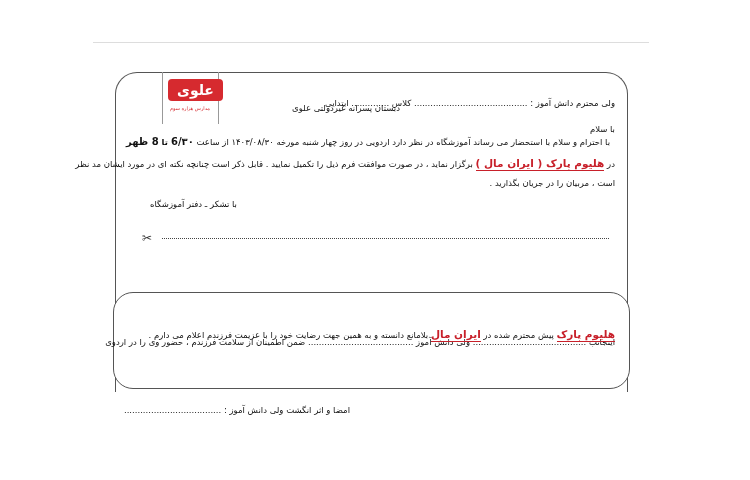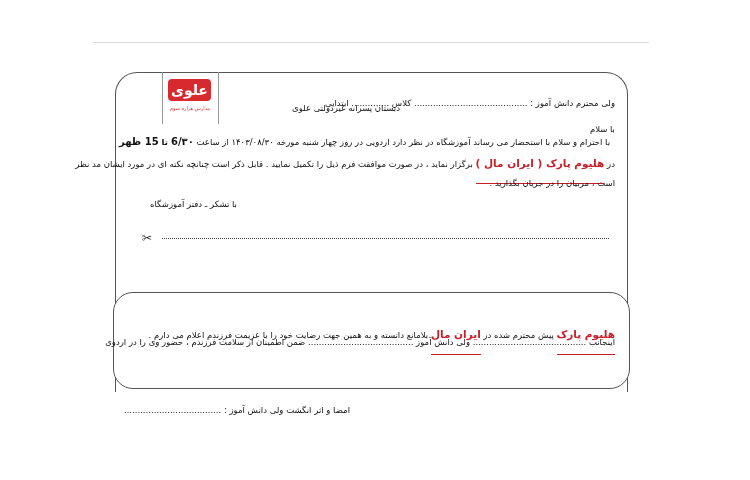--- a/index.html
+++ b/index.html
@@ -17,34 +17,34 @@
       position: absolute; left: 113px; top: 292px; width: 517px; height: 97px;
       border: 1.2px solid #555; border-radius: 20px;
       background: #fff;
     }
 
     .logo-frame {
       position: absolute; left: 162px; top: 72px; width: 57px; height: 52px;
       border-left: 1px solid #999; border-right: 1px solid #999;
     }
     .logo-badge {
-      position: absolute; left: 168px; top: 79px; width: 43px; height: 22px;
+      position: absolute; left: 168px; top: 79px; width: 55px; height: 22px;
       background: #d62a2f; border-radius: 4px;
       color: #fff; font-weight: bold; font-size: 14px; line-height: 22px; text-align: center;
       direction: rtl;
     }
     .logo-sub {
       position: absolute; left: 166px; top: 104px; width: 48px; height: 8px;
       font-size: 5px; color: #d62a2f; text-align: center; direction: rtl; line-height: 8px;
     }
 
     .t { position: absolute; direction: rtl; font-size: 8.5px; line-height: 12px; white-space: nowrap; text-align: right; }
     .bold { font-weight: bold; }
     .red { color: #c8202a; font-weight: bold; font-size: 10.5px; }
-    .ul { border-bottom: 1.2px solid #c8202a; padding-bottom: 14px; }
+    .ul { border-bottom: 1.2px solid #c8202a; padding-bottom: 1px; }
 
     .cut-line {
       position: absolute; left: 162px; top: 238px; width: 447px; height: 2px;
       border-top: 1.5px dotted #444;
     }
     .scissors { position: absolute; left: 142px; top: 231px; font-size: 12px; color: #333; }
   </style>
 </head>
 <body>
 
@@ -54,21 +54,21 @@
 
 <div class="logo-frame"></div>
 <div class="logo-badge">علوی</div>
 <div class="logo-sub">مدارس هزاره سوم</div>
 
 <div class="t" style="right:350px; top:82px;margin-top:20px;">دبستان پسرانه غیردولتی علوی</div>
 <div class="t" style="right:135px; top:97px;text-align:center;">ولی محترم دانش آموز : ..........................................  کلاس .............. ابتدایی</div>
 <div class="t" style="right:135px; top:123px;">با سلام</div>
 
 <div class="t" style="right:140px; top:136px;">
-  <span>با احترام و سلام با استحضار می رساند آموزشگاه در نظر دارد اردویی در روز  چهار شنبه   مورخه ۱۴۰۳/۰۸/۳۰   از ساعت </span><span class="bold" style="font-size:10px;">6/۳۰</span><span class="bold"> تا </span><span class="bold" style="font-size:10px;">15 ظهر</span>
+  <span>با احترام و سلام با استحضار می رساند آموزشگاه در نظر دارد اردویی در روز  چهار شنبه   مورخه ۱۴۰۳/۰۸/۳۰   از ساعت </span><span class="bold" style="font-size:10px;">6/۳۰</span><span class="bold"> تا </span><span class="bold" style="font-size:10px;">8 ظهر</span>
 </div>
 
 <div class="t" style="right:135px; top:157px;">
   <span>در </span><span class="red ul">هلیوم پارک ( ایران مال )</span><span> برگزار نماید ، در صورت موافقت فرم ذیل را تکمیل نمایید . قابل ذکر است چنانچه نکته ای در مورد ایشان مد نظر</span>
 </div>
 
 <div class="t" style="right:135px; top:177px;">است ، مربیان را در جریان بگذارید .</div>
 <div class="t" style="right:513px; top:198px;">با تشکر ـ دفتر آموزشگاه</div>
 
 <div class="scissors">✂</div>

